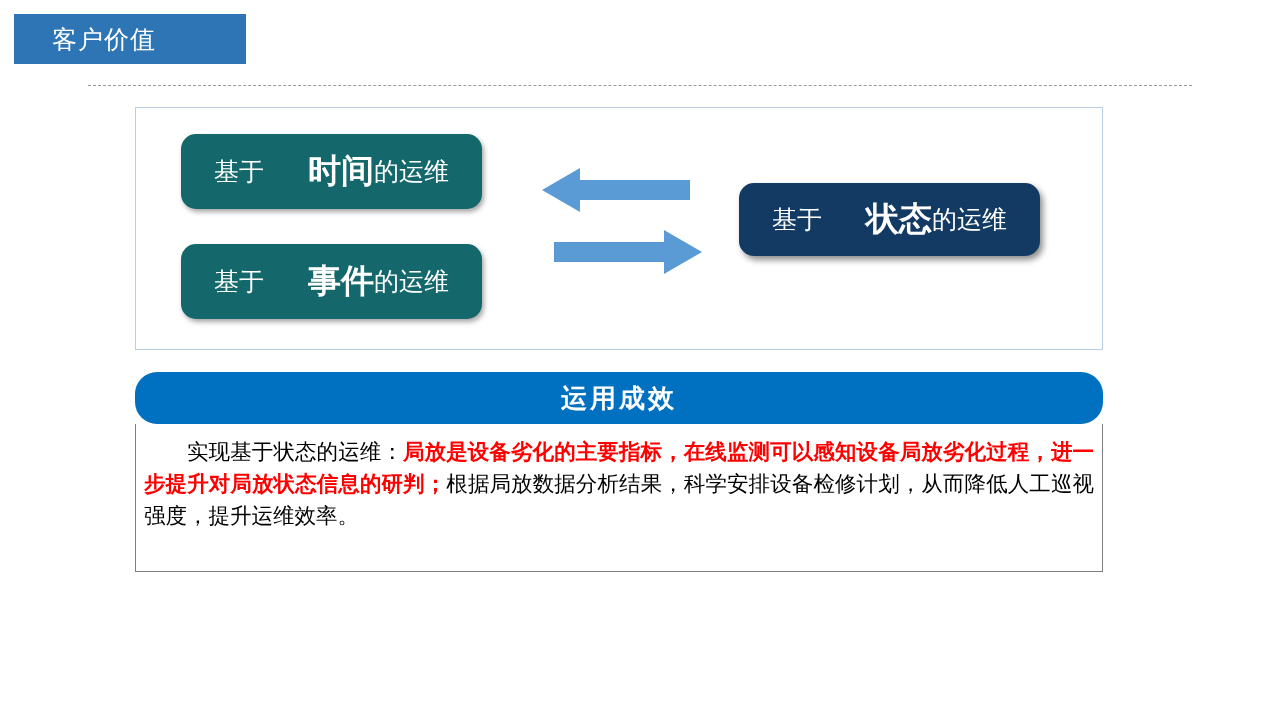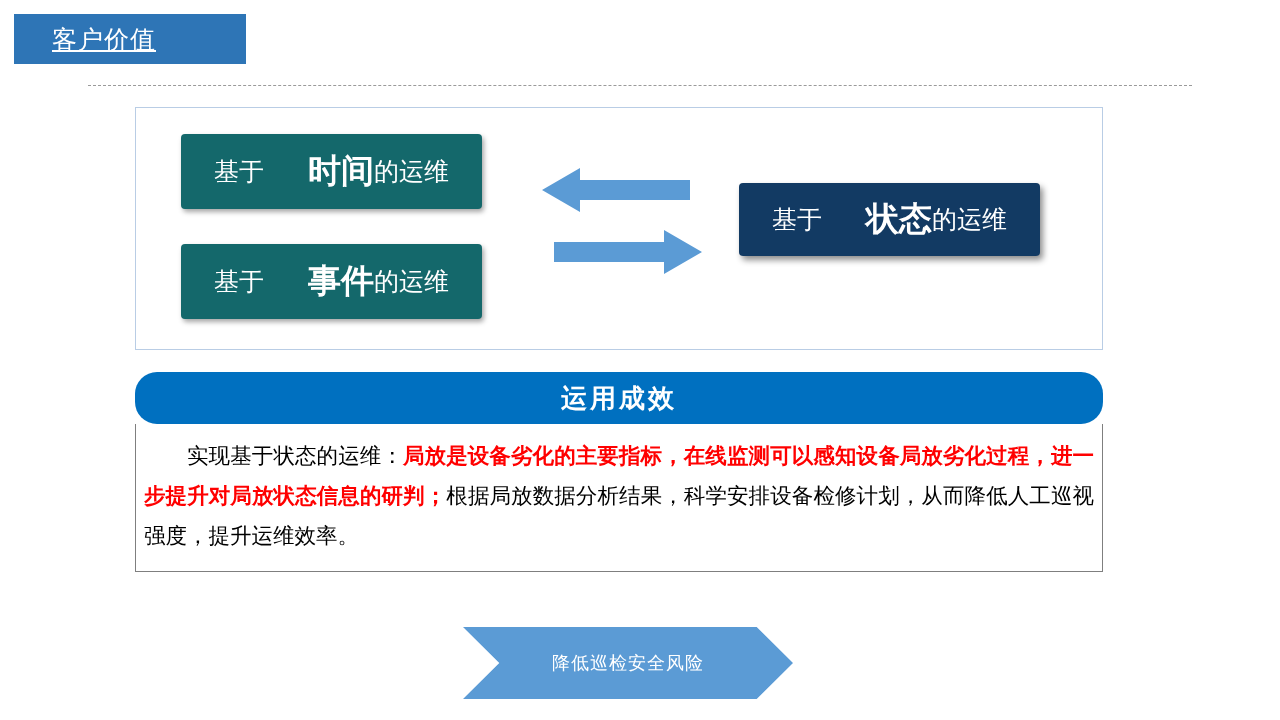--- a/index.html
+++ b/index.html
@@ -25,21 +25,20 @@
     background: #2E75B6;
     display: flex;
     align-items: center;
   }
   .title-tab .title-text {
     color: #ffffff;
     font-size: 25px;
     font-family: "DejaVu Sans", "Liberation Sans", sans-serif;
     letter-spacing: 1px;
     padding-left: 38px;
-    text-decoration: underline;
   }
   .header-rule {
     position: absolute;
     left: 88px;
     top: 85px;
     width: 1104px;
     height: 0;
     border-top: 1px dashed #9a9a9a;
   }
 
@@ -49,21 +48,21 @@
     left: 135px;
     top: 107px;
     width: 968px;
     height: 243px;
     border: 1px solid #b9cde5;
     background: #ffffff;
     box-sizing: border-box;
   }
   .pill {
     position: absolute;
-    border-radius: 4px;
+    border-radius: 15px;
     display: flex;
     align-items: center;
     justify-content: center;
     color: #ffffff;
     font-family: "DejaVu Sans", "Liberation Sans", sans-serif;
     white-space: nowrap;
   }
   .pill .small { font-size: 25px; }
   .pill .big { font-size: 33px; font-weight: bold; margin-left: 44px; }
 
@@ -129,21 +128,21 @@
     height: 148px;
     border: 1px solid #7f7f7f;
     border-top: none;
     box-sizing: border-box;
     padding: 12px 8px 0 8px;
     background: #ffffff;
   }
   .effect-paragraph {
     font-family: Liberation Serif, serif;
     font-size: 21.5px;
-    line-height: 40px;
+    line-height: 32px;
     color: #000000;
     text-indent: 2em;
     text-align: justify;
     margin: 0;
   }
   .effect-paragraph .hl {
     color: #FF0000;
     font-weight: bold;
   }
 
@@ -217,16 +216,13 @@
 
 <div class="effect-header">
   <span class="effect-header-text">运用成效</span>
 </div>
 
 <div class="effect-body">
   <p class="effect-paragraph"><span>实现基于状态的运维：</span><span class="hl">局放是设备劣化的主要指标，在线监测可以感知设备局放劣化过程，进一步提升对局放状态信息的研判；</span><span>根据局放数据分析结果，科学安排设备检修计划，从而降低人工巡视强度，提升运维效率。</span></p>
 </div>
 
 <div class="chevron-row">
-  <div class="chev chev-2">
-    <span>降低巡检安全风险</span>
-  </div>
 </div>
 
 </body></html>

